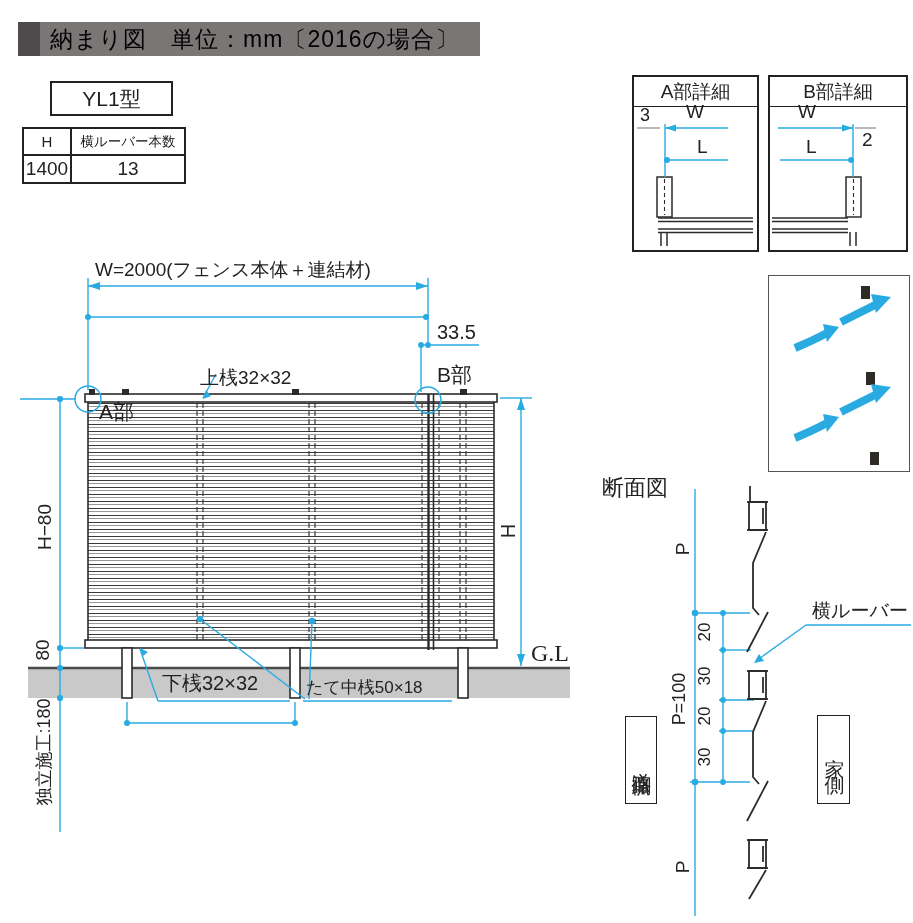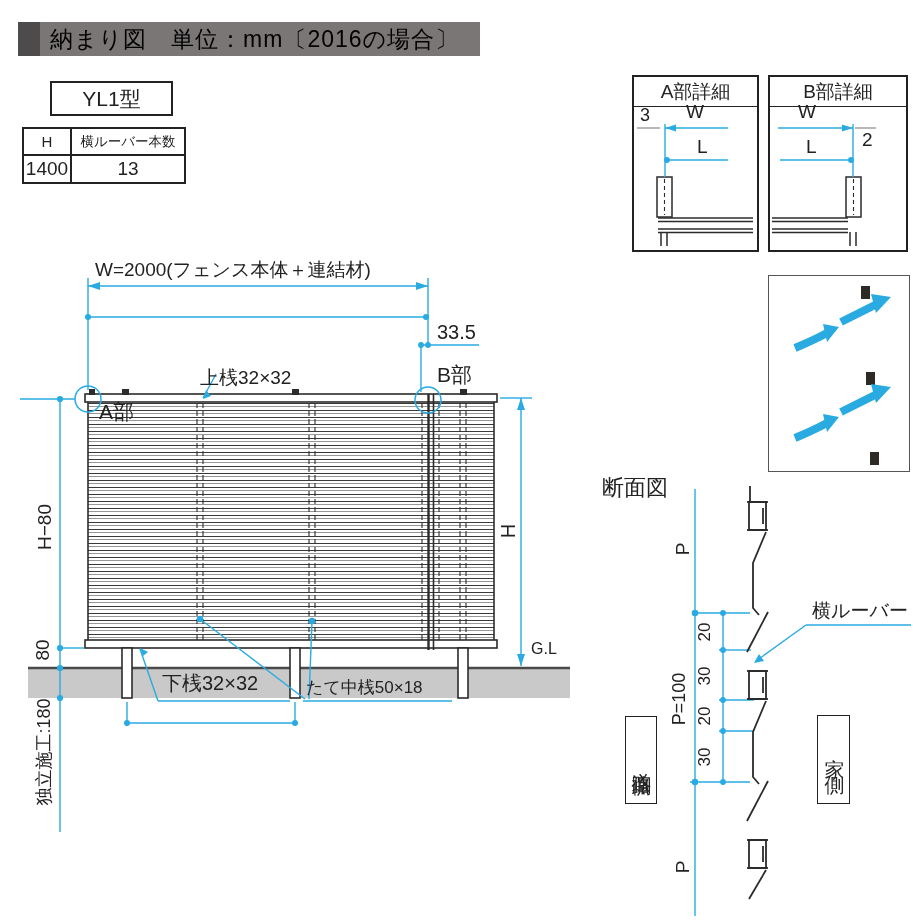--- a/index.html
+++ b/index.html
@@ -267,21 +267,21 @@
         <path d="M766,870 L749,899"></path>
       </g>
     </g>
   </svg>
 
   <div class="lbl" style="left:95px;top:257px;width:335px;text-align:left;">W=2000(フェンス本体＋連結材)</div>
   <div class="lbl" style="left:437px;top:321px;font-size:20px;">33.5</div>
   <div class="lbl" style="left:99px;top:361px;font-size:21px;margin-top:37px;">A部</div>
   <div class="lbl" style="left:437px;top:361px;font-size:21px;">B部</div>
   <div class="lbl" style="left:200px;top:350px;margin-top:15px;">上桟32×32</div>
-  <div class="lbl" style="left:531px;top:640px;font-size:16px;">G.L</div>
+  <div class="lbl" style="left:531px;top:640px;font-size:24px;font-family:Liberation Serif, serif;">G.L</div>
   <div class="lbl" style="left:162px;top:670px;font-size:20px;">下桟32×32</div>
   <div class="lbl" style="left:306px;top:676px;font-size:17px;">たて中桟50×18</div>
 
   <div class="vlabel" style="left:45px;top:527px;">H−80</div>
   <div class="vlabel" style="left:43px;top:650px;">80</div>
   <div class="vlabel" style="left:44px;top:752px;font-size:18px;">独立施工:180</div>
   <div class="vlabel" style="left:508px;top:531px;font-size:20px;">H</div>
 
   <div class="lbl" style="left:640px;top:105px;font-size:18px;">3</div>
   <div class="lbl" style="left:686px;top:101px;">W</div>

